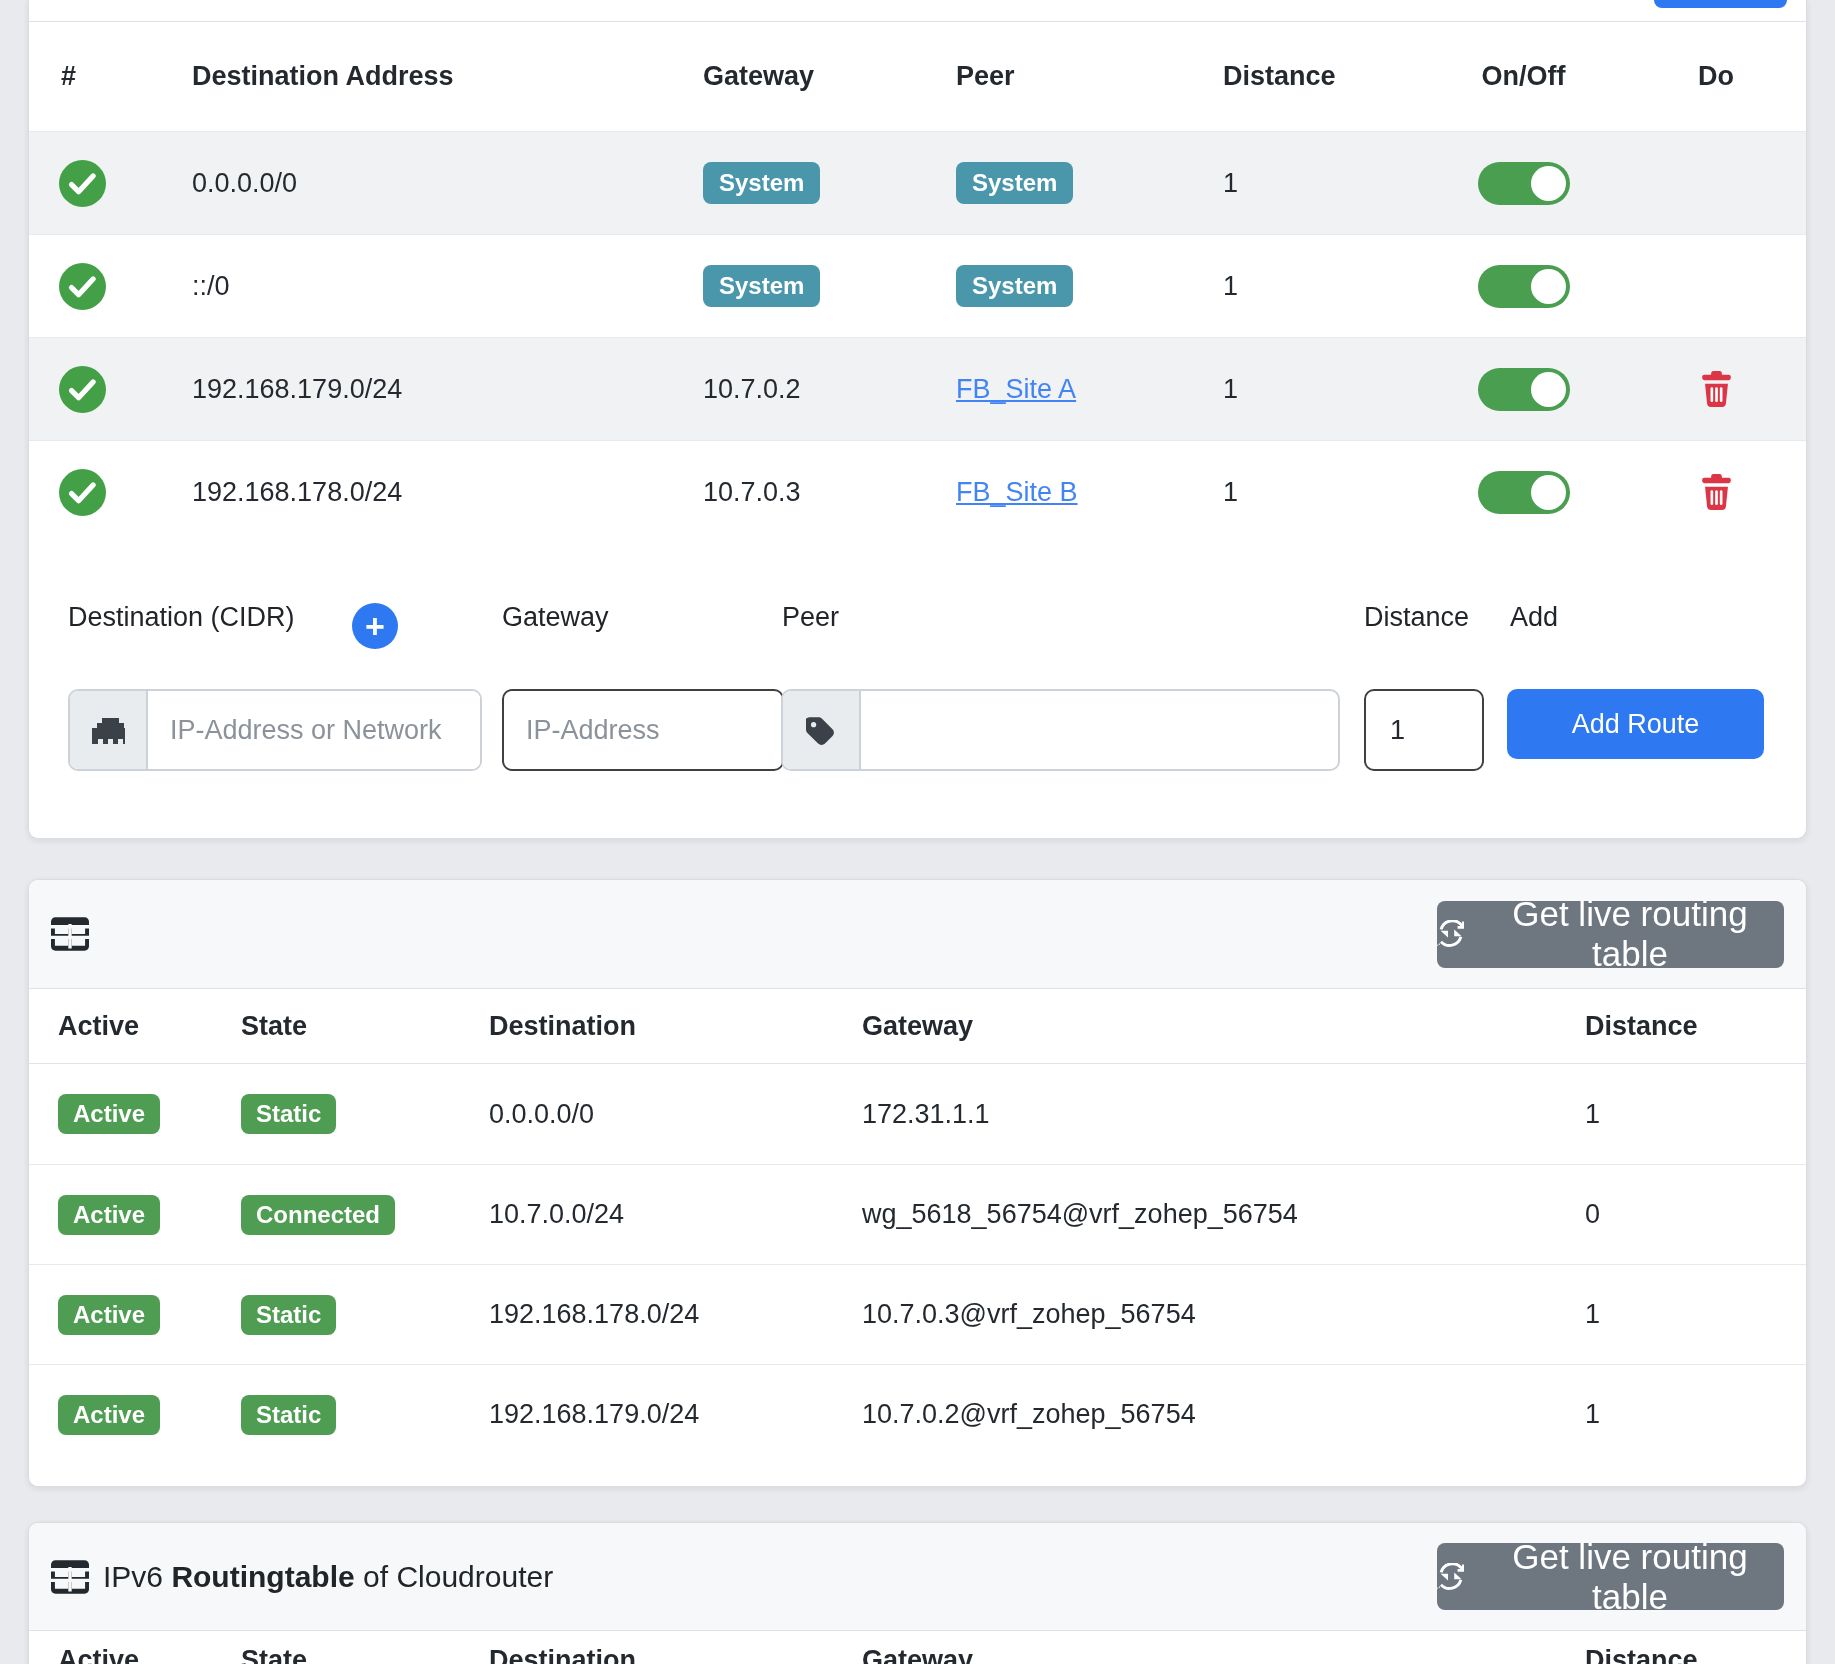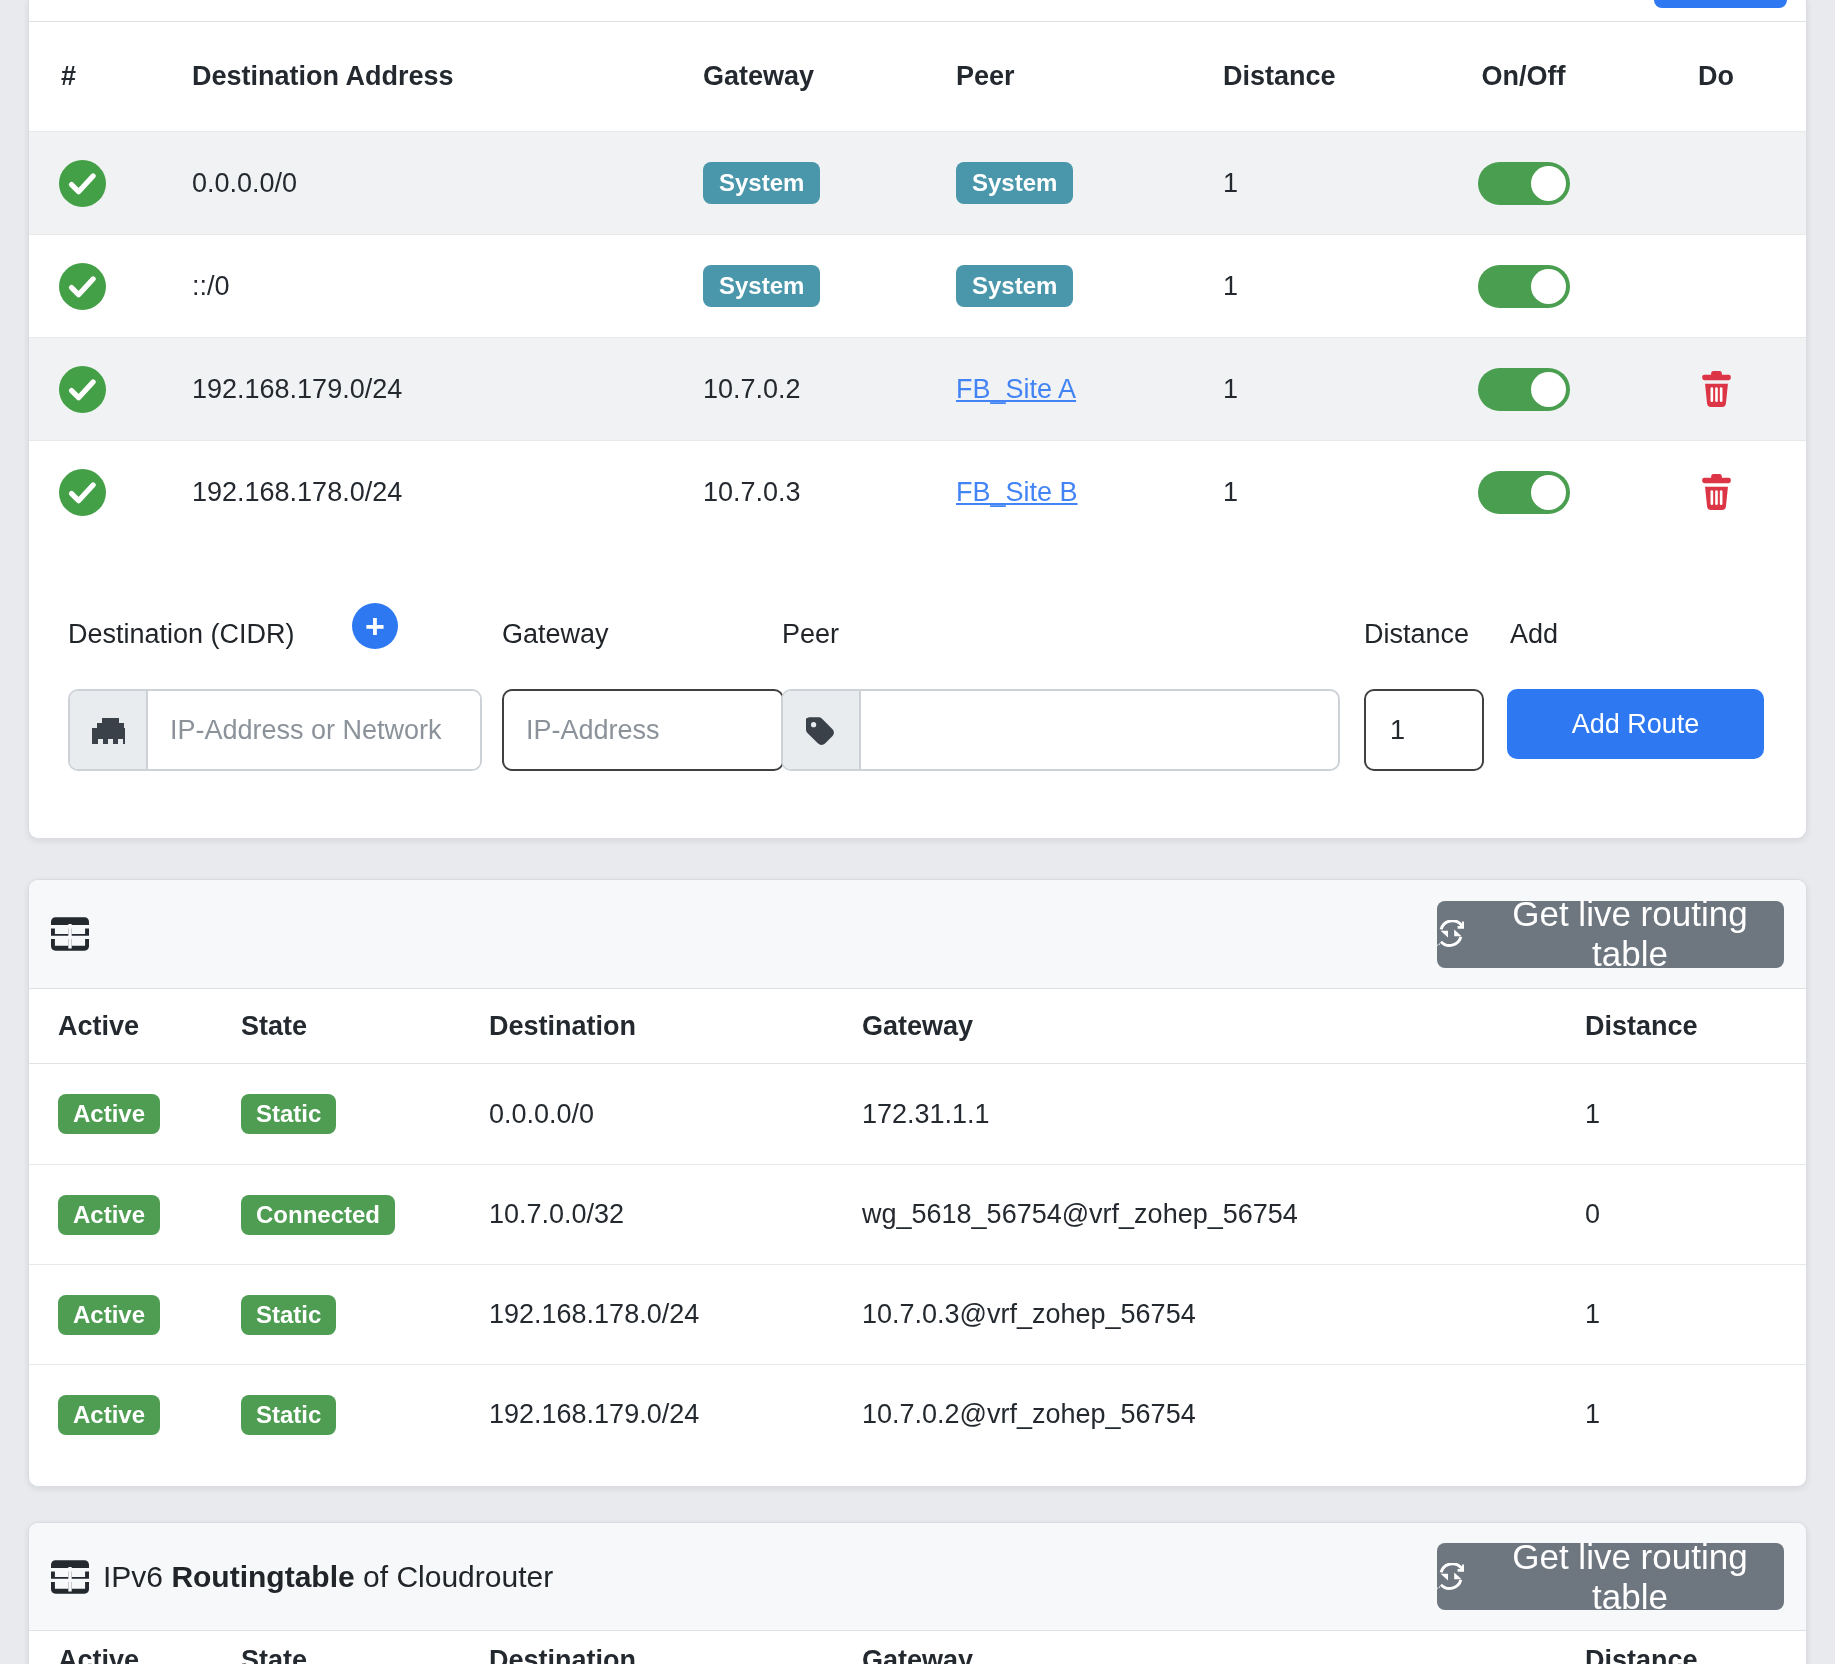--- a/index.html
+++ b/index.html
@@ -47,21 +47,21 @@
     background:#4a9e50; border-radius:22px; cursor:pointer; vertical-align:middle;
   }
   .toggle .knob {
     position:absolute; top:4px; right:4px; width:35px; height:35px;
     background:#fff; border-radius:50%;
   }
   .trash-btn { background:none; border:none; cursor:pointer; padding:4px; }
   
   .form-area { position:absolute; left:0; top:544px; width:1779px; height:294px; }
   .f-label { position:absolute; top:620px; font-size:27px; color:#212529; white-space:nowrap; }
-  .form-area .f-label { top:76px; }
+  .form-area .f-label { top:59px; }
   .plus-btn {
     position:absolute; left:323px; top:60px; width:46px; height:46px; border:none;
     border-radius:50%; background:#2e79f2; color:#fff; font-size:34px; font-weight:600;
     display:flex; align-items:center; justify-content:center; cursor:pointer; line-height:1;
   }
   .f-control { position:absolute; top:146px; height:82px; background:#fff;
     border:2px solid #404040; border-radius:10px; font-size:27px; color:#24292f; }
   .f-group { position:absolute; top:146px; height:82px; display:flex;
     border:2px solid #cdd2d8; border-radius:10px; overflow:hidden; background:#fff; }
   .f-addon { width:78px; background:#e9ecef; border-right:2px solid #cdd2d8;
@@ -282,21 +282,21 @@
     <div class="rt-row rt-data">
       <div class="rc1"><span class="badge-green">Active</span></div>
       <div class="rc2"><span class="badge-green">Static</span></div>
       <div class="rc3">0.0.0.0/0</div>
       <div class="rc4">172.31.1.1</div>
       <div class="rc5">1</div>
     </div>
     <div class="rt-row rt-data">
       <div class="rc1"><span class="badge-green">Active</span></div>
       <div class="rc2"><span class="badge-green">Connected</span></div>
-      <div class="rc3">10.7.0.0/32</div>
+      <div class="rc3">10.7.0.0/24</div>
       <div class="rc4">wg_5618_56754@vrf_zohep_56754</div>
       <div class="rc5">0</div>
     </div>
     <div class="rt-row rt-data">
       <div class="rc1"><span class="badge-green">Active</span></div>
       <div class="rc2"><span class="badge-green">Static</span></div>
       <div class="rc3">192.168.178.0/24</div>
       <div class="rc4">10.7.0.3@vrf_zohep_56754</div>
       <div class="rc5">1</div>
     </div>

